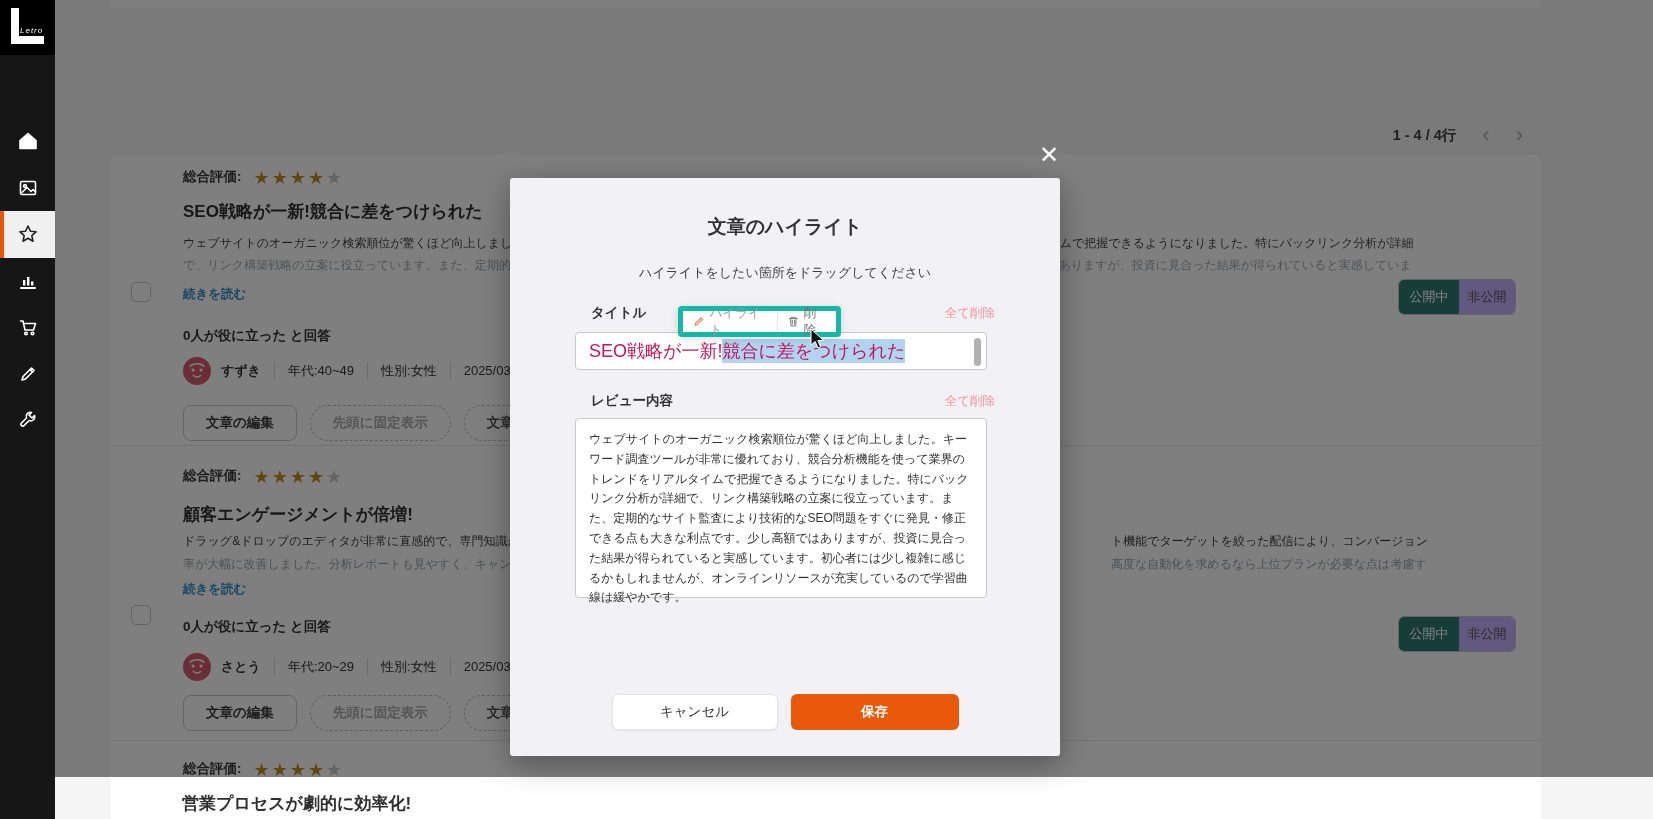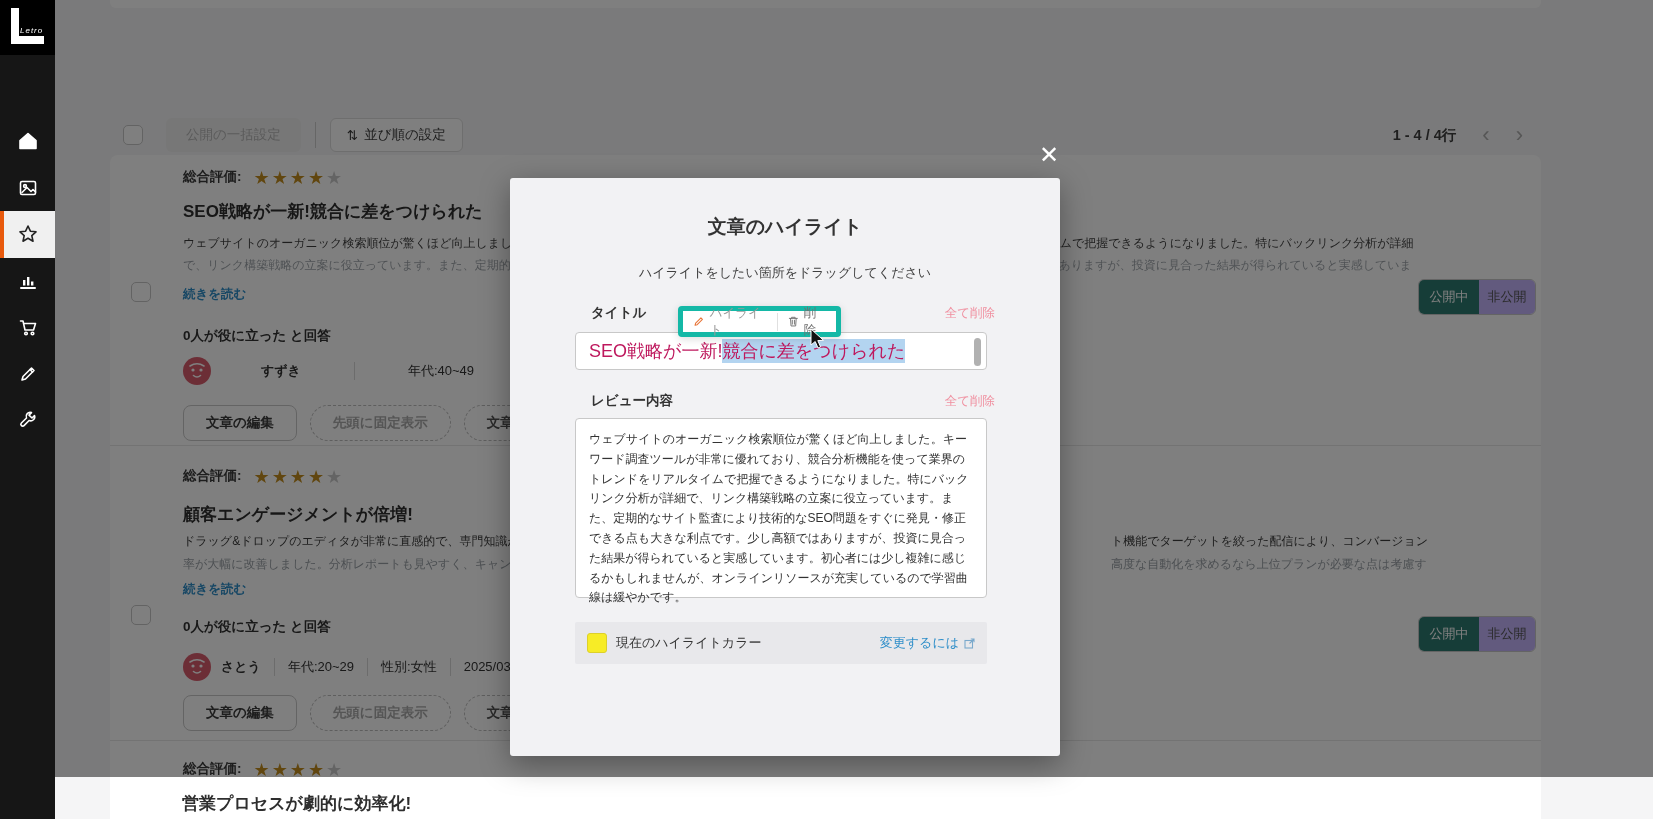--- a/index.html
+++ b/index.html
@@ -54,21 +54,21 @@
   .helpful{font-size:13.5px;font-weight:bold;color:#333;}
   .author-row{display:flex;align-items:center;height:28px;font-size:13px;color:#333;}
   .avatar{width:28px;height:28px;border-radius:50%;background:#d95d6d;position:relative;flex:0 0 auto;}
   .avatar svg{position:absolute;left:0;top:0;}
   .a-name{margin-left:10px;font-weight:bold;}
   .meta-div{width:1px;height:18px;background:#d9d9d9;margin:0 13px;}
   .rv-btns{display:flex;gap:13px;}
   .btn-edit{height:36px;padding:0 22px;background:#fff;border:1px solid #c9c9c9;border-radius:8px;font-size:13.5px;font-weight:bold;color:#3c3c3c;font-family:inherit;}
   .btn-pill{height:36px;padding:0 22px;background:transparent;border:1.5px dashed #bdbdbd;border-radius:999px;font-size:13.5px;font-weight:bold;font-family:inherit;}
   .pill-gray{color:#aaa;} .pill-dark{color:#555;}
-  .pub-toggle{position:absolute;display:flex;border:1px solid #c9c9c9;border-radius:6px;overflow:hidden;background:#fff;margin-left:20px;}
+  .pub-toggle{position:absolute;display:flex;border:1px solid #c9c9c9;border-radius:6px;overflow:hidden;background:#fff;}
   .pub-on{width:60px;height:34px;background:#2d7b70;color:#fff;font-size:13px;display:flex;align-items:center;justify-content:center;cursor:pointer;}
   .pub-off{width:56px;height:34px;background:#c4b5fd;color:#555;font-size:13px;display:flex;align-items:center;justify-content:center;cursor:pointer;}
 
   
   .overlay{position:absolute;left:55px;top:0;width:1598px;height:777px;background:rgba(0,0,0,0.5);z-index:20;}
   .close-x{position:absolute;left:1034px;top:140px;width:30px;height:30px;z-index:30;color:#fff;font-size:24px;font-weight:bold;display:flex;align-items:center;justify-content:center;cursor:pointer;}
   .modal{position:absolute;left:510px;top:178px;width:550px;height:578px;background:#f2f2f4;border-radius:3px;box-shadow:0 8px 30px rgba(0,0,0,.35);z-index:25;}
   .m-title{position:absolute;left:0;top:36px;width:100%;text-align:center;font-size:19px;font-weight:bold;color:#333;}
   .m-sub{position:absolute;left:0;top:86px;width:100%;text-align:center;font-size:13px;color:#3f3f3f;}
   .f-label{position:absolute;font-size:13.5px;font-weight:bold;color:#333;margin-left:16px;}
@@ -93,48 +93,39 @@
 </style>
 </head>
 <body>
 
 <div class="page">
 
   <div class="main">
     <div class="card sliver"></div>
 
 
-    <div class="toolbar">
-      <div class="cbx tb-cbx"></div>
-      <button class="btn-bulk">公開の一括設定</button>
-      <div class="tb-divider"></div>
-      <button class="btn-sort">
-          <span>⇅</span>
-          <span>並び順の設定</span>
-        </button>
-    </div>
 
     <div class="pagination">
       <span class="pg-text">1 - 4 / 4行</span>
       <span class="pg-arrow">‹</span>
       <span class="pg-arrow">›</span>
     </div>
 
     <div class="card review-card">
 
       <div class="cbx rv-cbx" style="top:127px;"></div>
       <div class="abs" style="left:73px;top:13px;display:flex;align-items:center;gap:12px;">
         <span class="rating-label">総合評価:</span>
         <span class="stars"><span class="star-f">★★★★</span><span class="star-e">★</span></span>
       </div>
       <div class="abs rv-title" style="left:73px;top:45px;">SEO戦略が一新!競合に差をつけられた</div>
       <div class="abs excerpt" style="left:73px;top:77px;">ウェブサイトのオーガニック検索順位が驚くほど向上しました。キーワード調査ツールが非常に優れており、競合分析機能を使って業界のトレンドをリアルタイムで把握できるようになりました。特にバックリンク分析が詳細で、リンク構築戦略の立案に役立っています。また、定期的なサイト監査により技術的なSEO問題をすぐに発見・修正できる点も大きな利点です。少し高額ではありますが、投資に見合った結果が得られていると実感しています。初心者には少し複雑に感じるかもしれませんが、オンラインリソースが充実しているので学習曲線は緩やかです。</div>
       <div class="abs readmore" style="left:73px;top:131px;">続きを読む</div>
       <div class="abs helpful" style="left:73px;top:172px;">0人が役に立った と回答</div>
-      <div class="abs author-row" style="left:73px;top:202px;gap:40px;">
+      <div class="abs author-row" style="left:73px;top:202px;">
         <span class="avatar">
           <svg width="28" height="28" viewBox="0 0 28 28">
               <circle cx="10" cy="13" r="1.6" fill="#fff"></circle>
               <circle cx="18" cy="13" r="1.6" fill="#fff"></circle>
               <path d="M10.5 18.5 q3.5 3 7 0" stroke="#fff" stroke-width="1.6" fill="none" stroke-linecap="round"></path>
               <path d="M7 9 q7 -4.5 14 0" stroke="#fff" stroke-width="1.6" fill="none" stroke-linecap="round"></path>
             </svg>
         </span>
         <span class="a-name">すずき</span>
         <span class="meta-div"></span>
@@ -291,31 +282,24 @@
       <span>SEO戦略が一新!</span>
         <span class="hl-sel">競合に差をつけられた</span>
       <span class="scroll-thumb"></span>
     </div>
 
     <div class="f-label" style="left:65px;top:214px;">レビュー内容</div>
     <div class="clear-all" style="right:65px;top:215px;">全て削除</div>
 
     <div class="m-input t-area">ウェブサイトのオーガニック検索順位が驚くほど向上しました。キーワード調査ツールが非常に優れており、競合分析機能を使って業界のトレンドをリアルタイムで把握できるようになりました。特にバックリンク分析が詳細で、リンク構築戦略の立案に役立っています。また、定期的なサイト監査により技術的なSEO問題をすぐに発見・修正できる点も大きな利点です。少し高額ではありますが、投資に見合った結果が得られていると実感しています。初心者には少し複雑に感じるかもしれませんが、オンラインリソースが充実しているので学習曲線は緩やかです。</div>
 
-    <div class="color-row">
-      <span class="swatch"></span>
-      <span class="cr-label">現在のハイライトカラー</span>
-      <span class="cr-link">
-        <span>変更するには</span>
-        <svg width="11" height="11" viewBox="0 0 11 11">
-            <rect x="1" y="2.5" width="7.5" height="7.5" fill="none" stroke="#7aa9cc" stroke-width="1.1"></rect>
-            <path d="M5.5 5.5 L10 1 M6.8 1 H10 V4.2" fill="none" stroke="#7aa9cc" stroke-width="1.1"></path>
-          </svg>
-      </span>
-    </div>
-
+
+    <div class="m-btns">
+      <button class="btn-cancel">キャンセル</button>
+      <button class="btn-save">保存</button>
+    </div>
   </div>
 
   <svg class="cursor" width="16" height="22" viewBox="0 0 16 22">
     <path d="M1 1 L1 17 L5.2 13.5 L8 20 L10.6 18.9 L7.8 12.6 L13.5 12.3 Z" fill="#111" stroke="#fff" stroke-width="1"></path>
   </svg>
 
 </div>
 
 </body></html>

